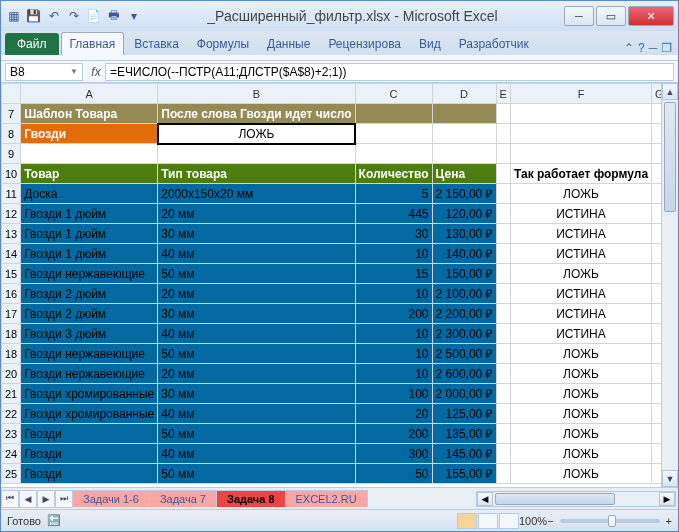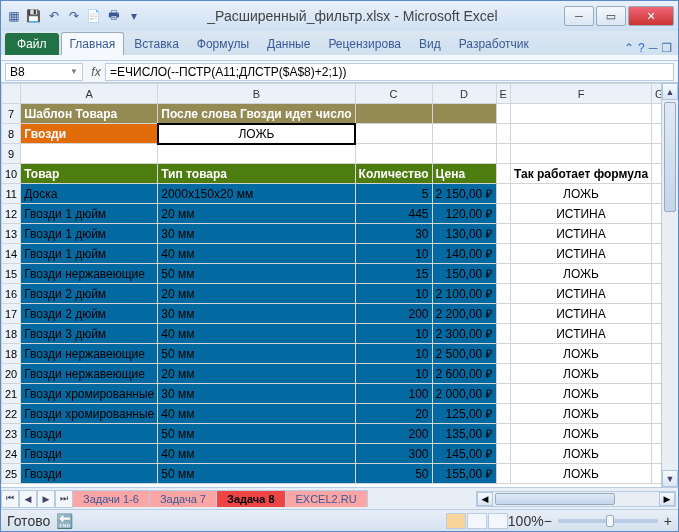--- a/index.html
+++ b/index.html
@@ -45,21 +45,21 @@
   .sheet-tabs { height: 22px; background: #e8eef6; border-top: 1px solid #b8cce4; display: flex; align-items: center; font-size: 11px; }
   .nav-btns { display:flex; }
   .nav-btn { width:18px; height:18px; border:1px solid #b8cce4; background:#f3f6fa; display:flex;align-items:center;justify-content:center;font-size:9px;color:#446;}
   .stab { padding: 2px 10px; border: 1px solid #b8cce4; border-bottom:none; background: #fca5a5; margin-left:-1px; color:#3b5998;}
   .stab.active { background: #ef4444; font-weight: bold; color:#000; }
   .hscroll-area{flex:1;display:flex;align-items:center;justify-content:flex-end;padding:0 2px;}
   .hscroll{flex:0 0 200px;height:16px;background:#e9eef5;border:1px solid #b8cce4;display:flex;}
   .hscroll .hbtn{width:16px;background:linear-gradient(#f5f9fd,#d9e6f3);border:1px solid #b1c5de;display:flex;align-items:center;justify-content:center;font-size:9px;}
   .hscroll .htrack{flex:1;position:relative;}
   .hscroll .hthumb{position:absolute;top:1px;bottom:1px;left:2px;width:120px;background:linear-gradient(#dfe9f5,#c4d6ea);border:1px solid #9ab;border-radius:2px;}
-  .status-bar { height: 22px; background: linear-gradient(#e8eef6,#d6e2f0); border-top: 1px solid #b8cce4; display: flex; align-items: center; font-size: 14px; padding: 0 6px; color:#333;}
+  .status-bar { height: 22px; background: linear-gradient(#e8eef6,#d6e2f0); border-top: 1px solid #b8cce4; display: flex; align-items: center; font-size: 11px; padding: 0 6px; color:#333;}
   .status-bar .spacer { flex:1; }
   .view-btns { display:flex; gap:1px; }
   .view-btn { width:20px; height:16px; border:1px solid #b8cce4; background:#f3f6fa; }
   .view-btn.active{background:#f8d49a;}
   .zoom-slider{width:100px;height:4px;background:#b8cce4;margin:0 6px;position:relative;border-radius:2px;}
   .zoom-slider .zthumb{position:absolute;left:48%;top:-4px;width:8px;height:12px;background:#f3f6fa;border:1px solid #9ab;border-radius:2px;}
 </style>
 </head>
 <body>
 

